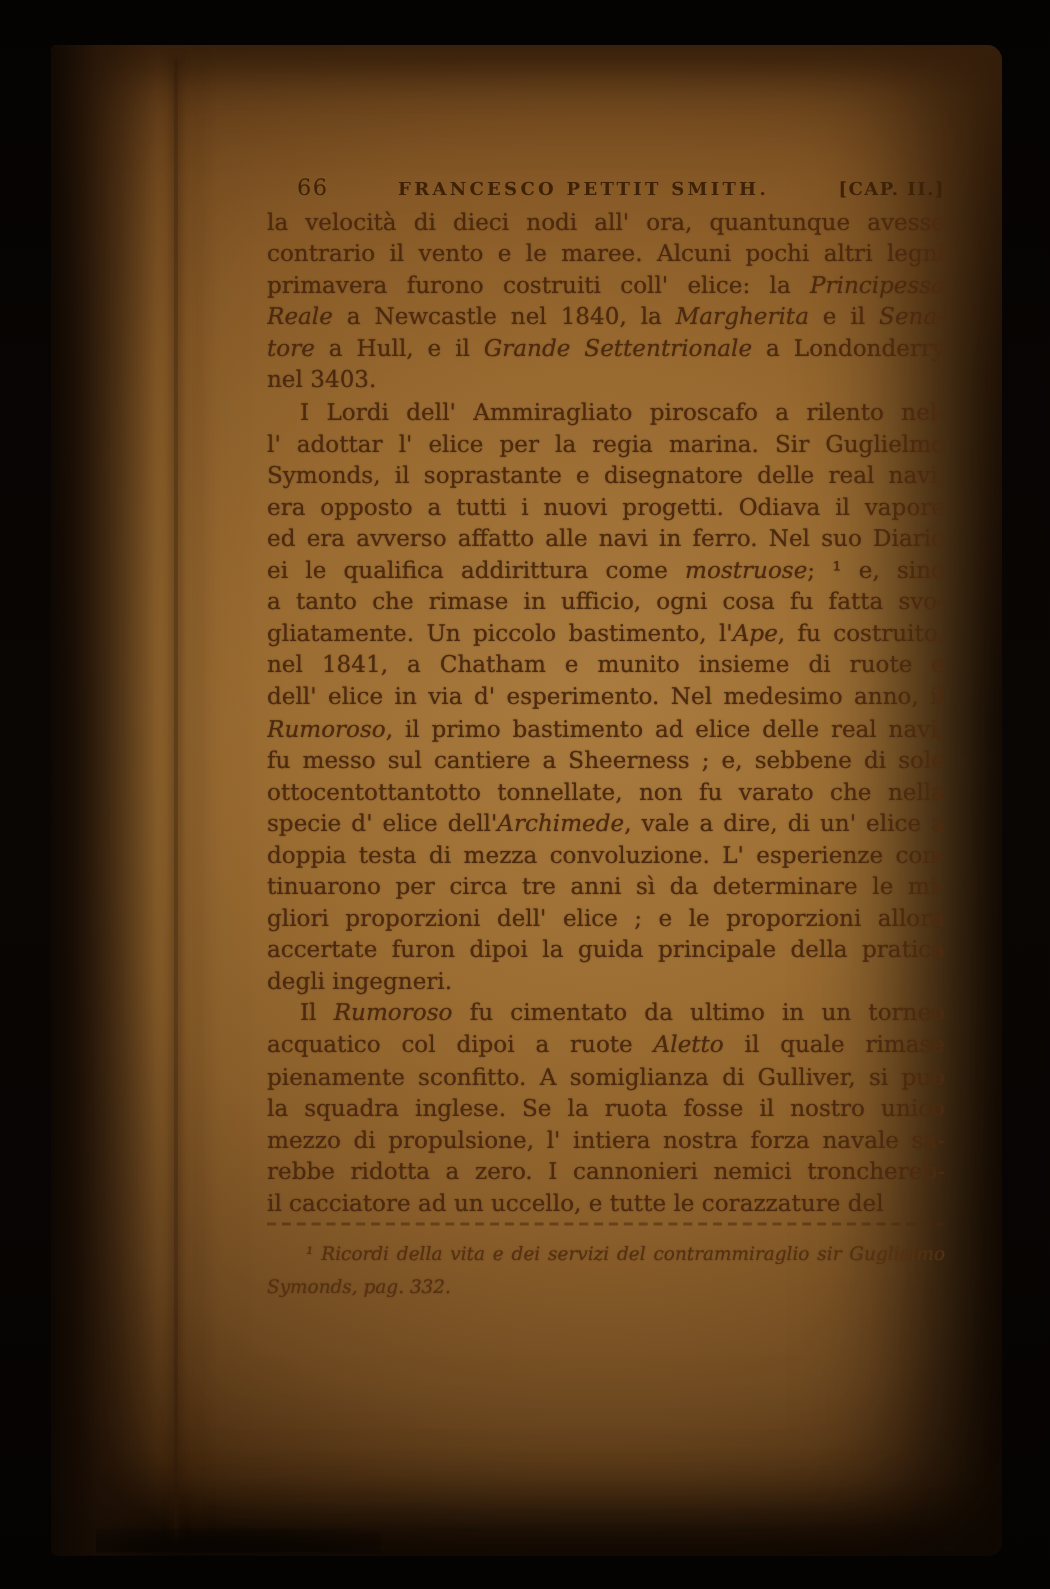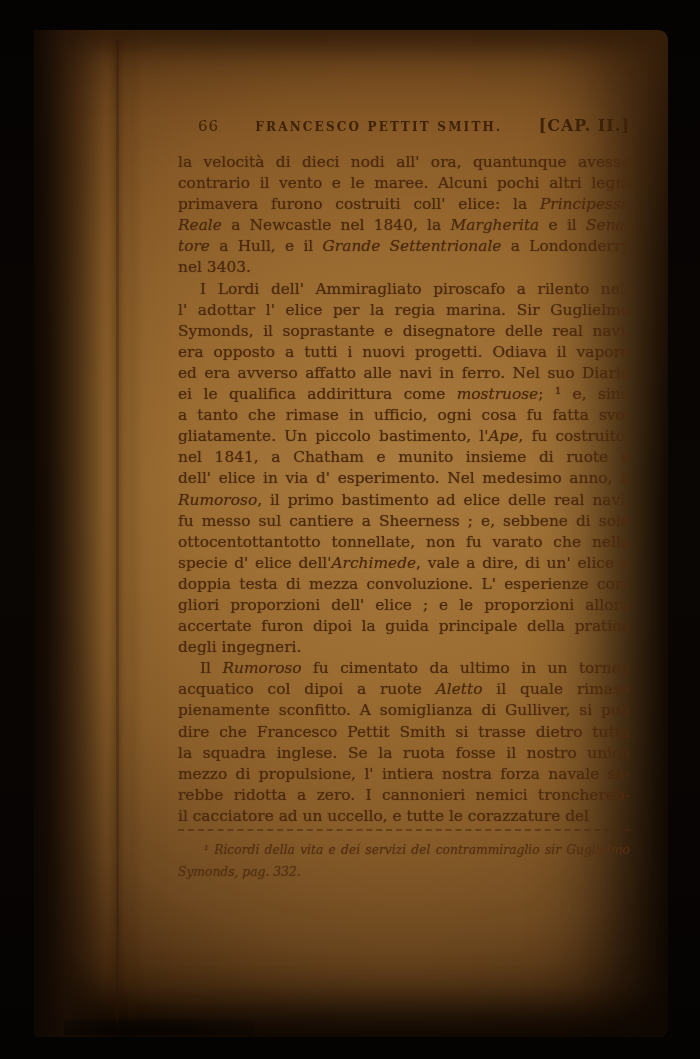--- a/index.html
+++ b/index.html
@@ -81,29 +81,29 @@
     font-size: 15px;
     padding-left: 20px;
     letter-spacing: 1px;
   }
   .running-title {
     font-size: 12px;
     font-weight: 600;
     letter-spacing: 2.2px;
   }
   .chapter-ref {
-    font-size: 16px;
+    font-size: 12px;
     font-weight: 600;
     letter-spacing: 1px;
   }
 
   .body-text {
     position: absolute;
     left: 144px;
-    top: 122px;
+    top: 108px;
     width: 452px;
     color: #4c2a0f;
     font-size: 15.4px;
     text-shadow: 0 0 1px rgba(86,48,18,0.85);
   }
   .para { margin: 0; }
   .line {
     height: 21.1px;
     line-height: 21.1px;
     overflow: hidden;
@@ -170,29 +170,29 @@
           <div class="line"><span>ei le qualifica addirittura come </span><i>mostruose</i><span>; ¹ e, sino</span></div>
           <div class="line"><span>a tanto che rimase in ufficio, ogni cosa fu fatta svo-</span></div>
           <div class="line"><span>gliatamente. Un piccolo bastimento, l'</span><i>Ape</i><span>, fu costruito,</span></div>
           <div class="line"><span>nel 1841, a Chatham e munito insieme di ruote e</span></div>
           <div class="line"><span>dell' elice in via d' esperimento. Nel medesimo anno, il</span></div>
           <div class="line"><i>Rumoroso</i><span>, il primo bastimento ad elice delle real navi,</span></div>
           <div class="line"><span>fu messo sul cantiere a Sheerness ; e, sebbene di sole</span></div>
           <div class="line"><span>ottocentottantotto tonnellate, non fu varato che nella</span></div>
           <div class="line"><span>specie d' elice dell'</span><i>Archimede</i><span>, vale a dire, di un' elice a</span></div>
           <div class="line"><span>doppia testa di mezza convoluzione. L' esperienze con-</span></div>
+          <div class="line"><span>tinuarono per circa tre anni sì da determinare le mi-</span></div>
           <div class="line"><span>gliori proporzioni dell' elice ; e le proporzioni allora</span></div>
           <div class="line"><span>accertate furon dipoi la guida principale della pratica</span></div>
           <div class="line last"><span>degli ingegneri.</span></div>
         </div>
         <div class="para">
           <div class="line indent"><span>Il </span><i>Rumoroso</i><span> fu cimentato da ultimo in un torneo</span></div>
           <div class="line"><span>acquatico col dipoi a ruote </span><i>Aletto</i><span> il quale rimase</span></div>
           <div class="line"><span>pienamente sconfitto. A somiglianza di Gulliver, si può</span></div>
-          <div class="line"><span>dire che Francesco Pettit Smith si trasse dietro tutta</span></div>
           <div class="line"><span>la squadra inglese. Se la ruota fosse il nostro unico</span></div>
           <div class="line"><span>mezzo di propulsione, l' intiera nostra forza navale sa-</span></div>
           <div class="line"><span>rebbe ridotta a zero. I cannonieri nemici tronchereb-</span></div>
           <div class="line last"><span>il cacciatore ad un uccello, e tutte le corazzature del</span></div>
         </div>
         <div class="footnote">
         <div class="footnote-separator"></div>
         <div>
             <div class="fn-line indent justify-last"><span>¹ </span><i>Ricordi della vita e dei servizi del contrammiraglio sir Guglielmo</i></div>
             <div class="fn-line"><i>Symonds</i><span>, pag. 332.</span></div>

